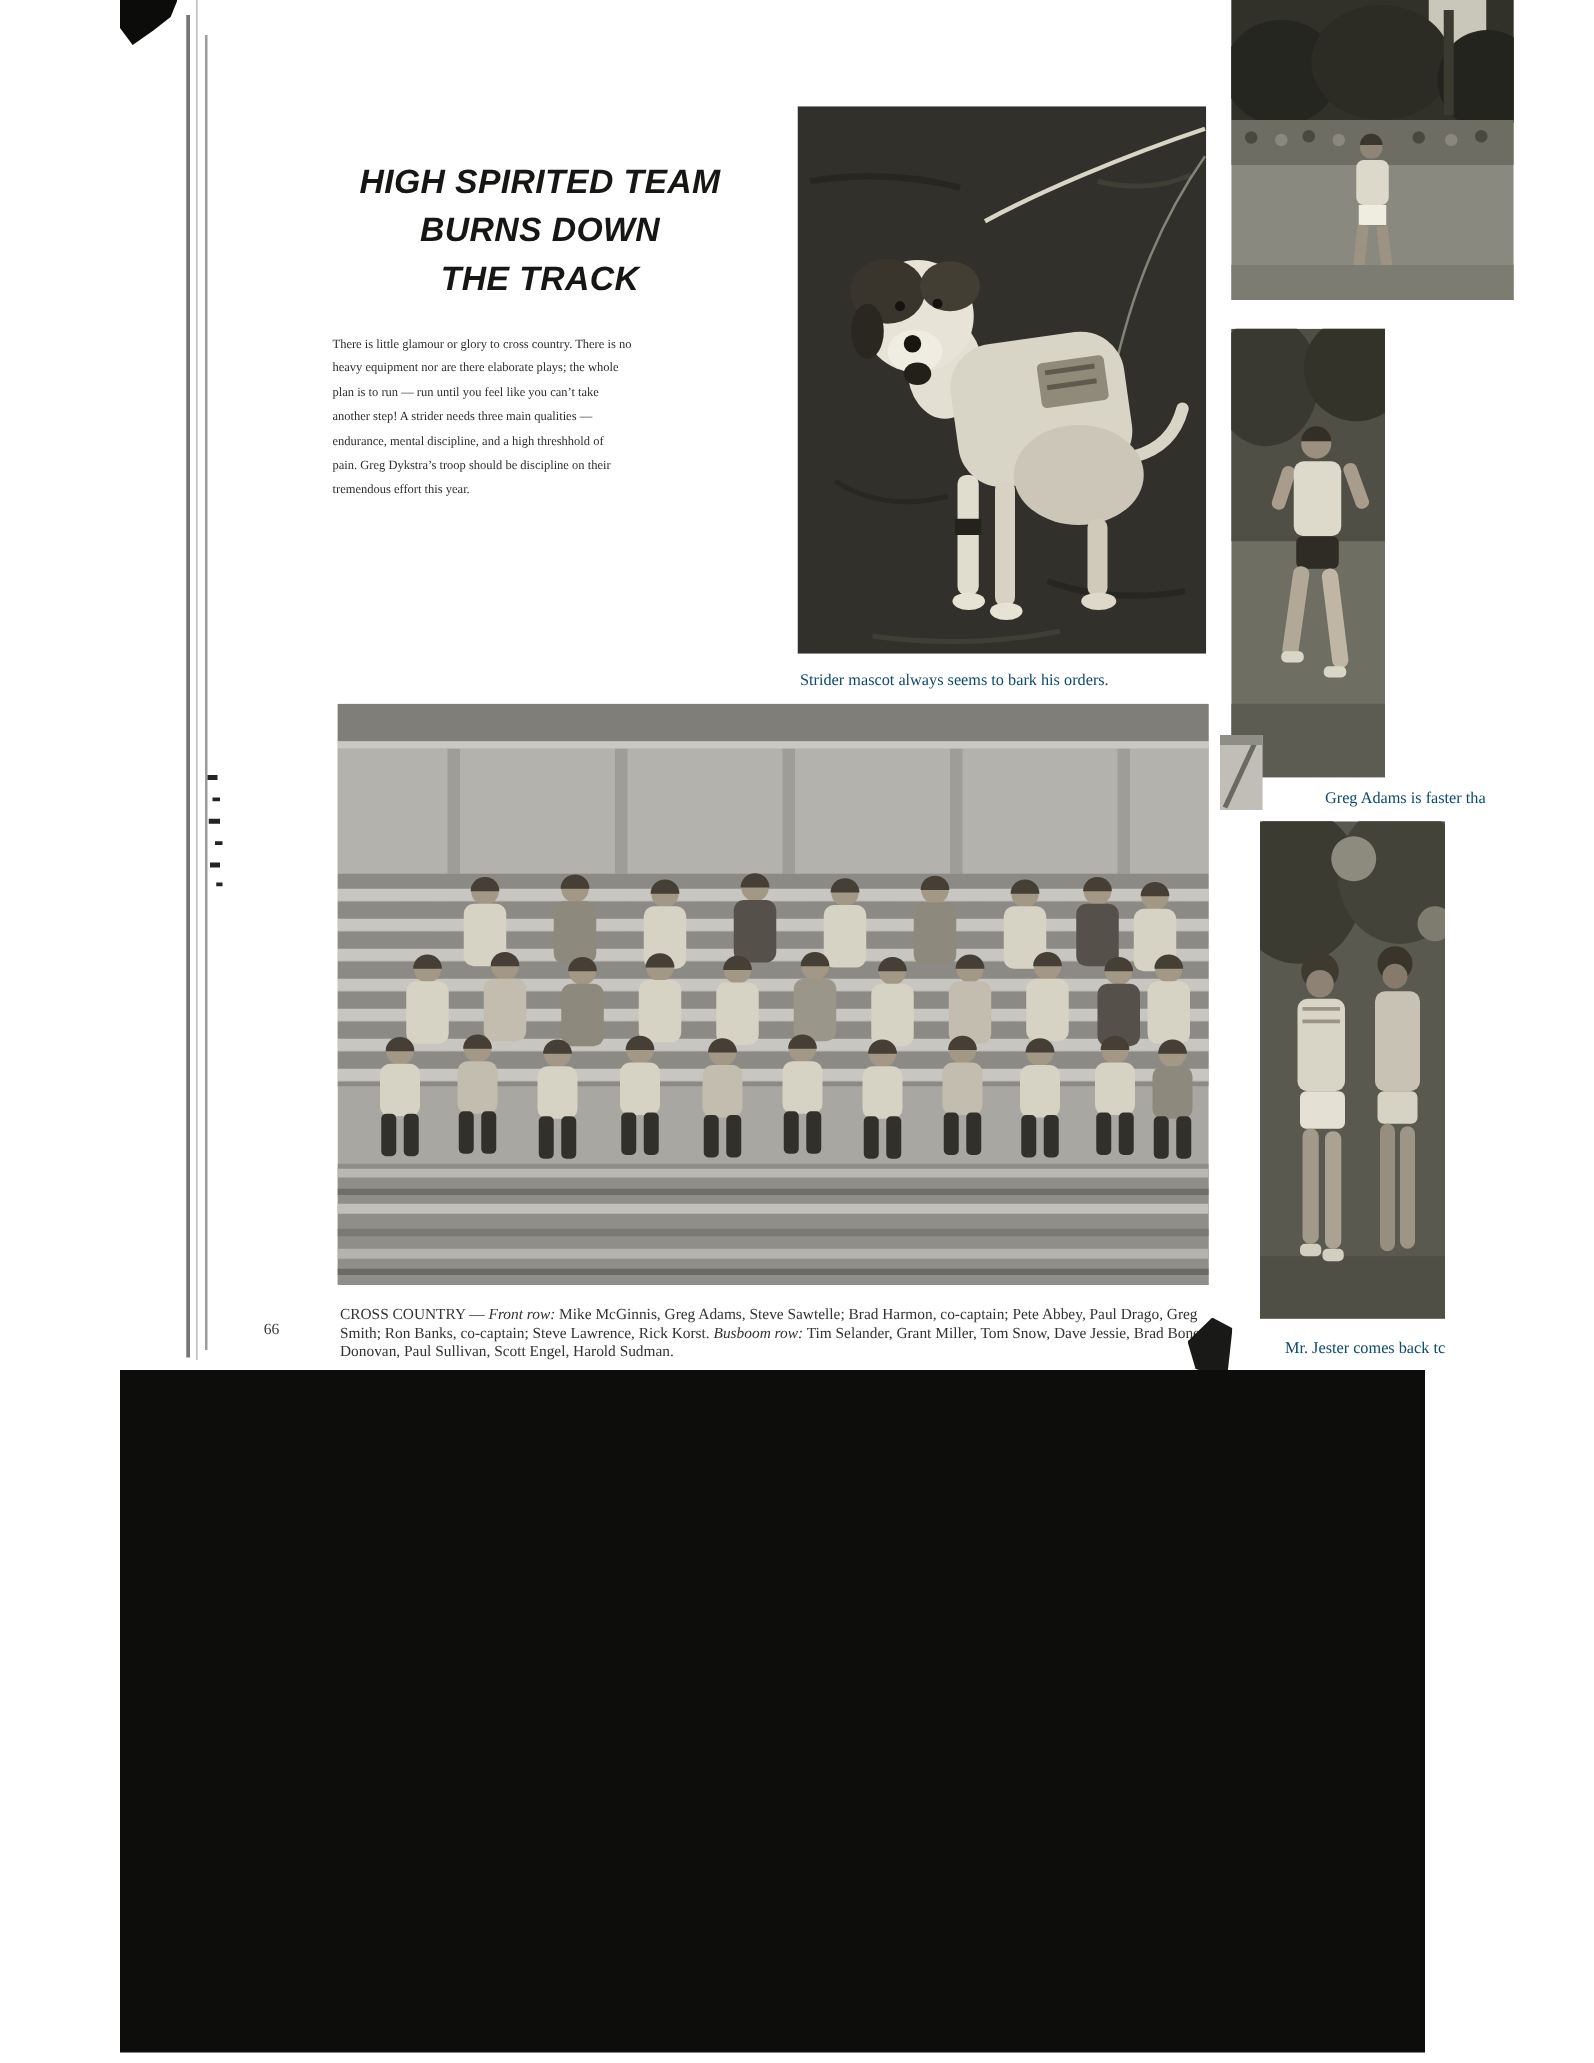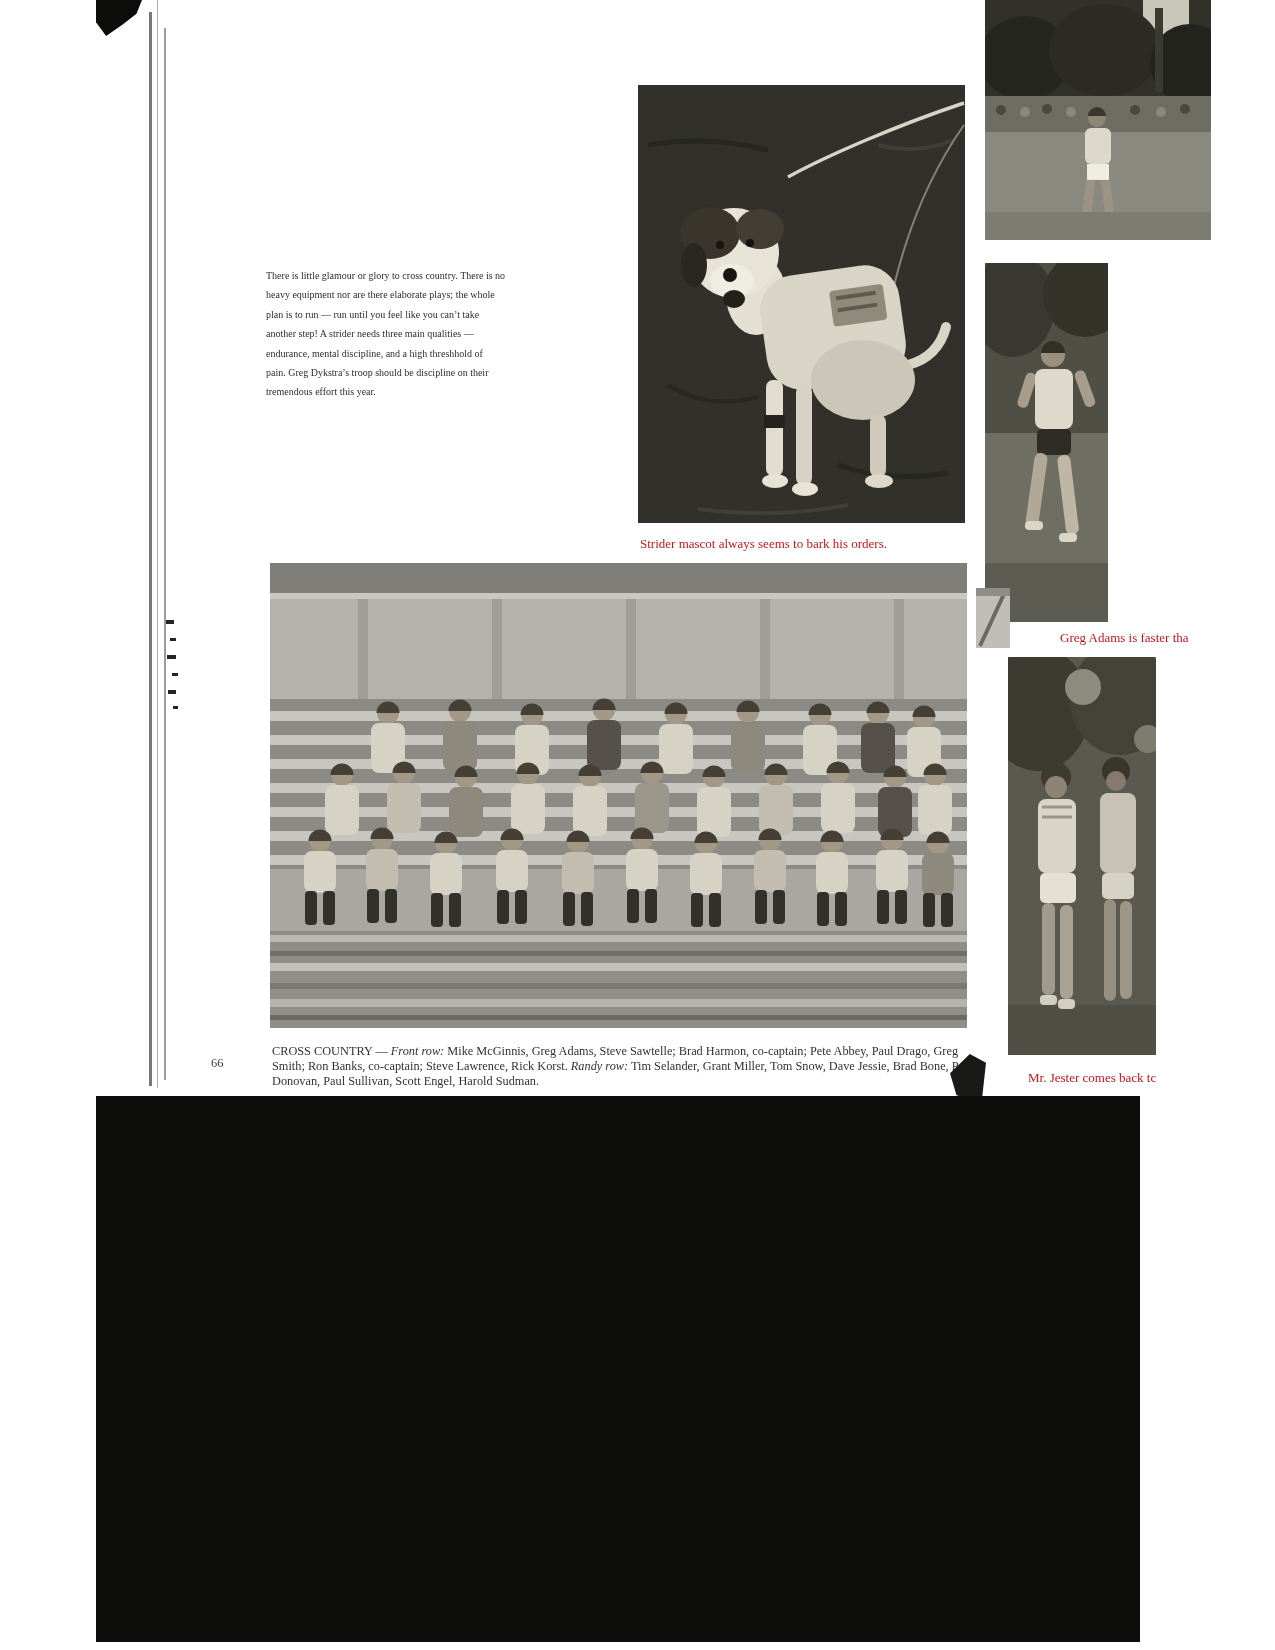--- a/index.html
+++ b/index.html
@@ -7,21 +7,21 @@
           font-family:"Liberation Serif", serif;color:#2b2a27;}
   .abs{position:absolute;}
   
   .headline{width:360px;text-align:center;font-family:"Liberation Sans", sans-serif;
             font-weight:bold;font-style:italic;font-size:27px;line-height:39px;
             color:#161614;letter-spacing:.3px;}
   
   .bodycopy{font-size:10px;line-height:19.4px;color:#2e2d2a;}
   .bodycopy div{white-space:nowrap;}
   
-  .smallcap{font-size:13px;color:#b91c1c;}
+  .smallcap{font-size:13px;color:#0c4a6e;}
   .teamcap{font-size:12.3px;line-height:15.2px;color:#33322f;}
   .teamcap .capline{white-space:nowrap;}
   .it{font-style:italic;}
   .pagenum{font-size:12.5px;color:#3a3936;}
   
   .vline{background:#4a4a48;}
   .tick{background:#242422;}
   .blackfill{background:#0d0d0c;}
   .photo{display:block;}
 </style>
@@ -37,20 +37,25 @@
   <div class="abs vline" style="left:157px;top:0;width:1.2px;height:1088px;opacity:.45;"></div>
   <div class="abs vline" style="left:164px;top:28px;width:1.6px;height:1052px;opacity:.55;"></div>
 
   <div class="abs tick" style="left:166px;top:620px;width:8px;height:4px;"></div>
   <div class="abs tick" style="left:170px;top:638px;width:6px;height:3px;"></div>
   <div class="abs tick" style="left:167px;top:655px;width:9px;height:4px;"></div>
   <div class="abs tick" style="left:172px;top:673px;width:6px;height:3px;"></div>
   <div class="abs tick" style="left:168px;top:690px;width:8px;height:4px;"></div>
   <div class="abs tick" style="left:173px;top:706px;width:5px;height:3px;"></div>
 
+  <div class="abs headline" style="left:252px;top:126px;">
+    <div>HIGH SPIRITED TEAM</div>
+    <div>BURNS DOWN</div>
+    <div>THE TRACK</div>
+  </div>
 
   <div class="abs bodycopy" style="left:266px;top:266px;width:360px;">
     <div>There is little glamour or glory to cross country. There is no</div>
     <div>heavy equipment nor are there elaborate plays; the whole</div>
     <div>plan is to run — run until you feel like you can’t take</div>
     <div>another step! A strider needs three main qualities —</div>
     <div>endurance, mental discipline, and a high threshhold of</div>
     <div>pain. Greg Dykstra’s troop should be discipline on their</div>
     <div>tremendous effort this year.</div>
   </div>
@@ -168,21 +173,21 @@
       <rect y="436" width="697" height="8" fill="#b4b3ad"></rect>
       <rect y="452" width="697" height="5" fill="#6b6a64"></rect>
     </svg>
   </div>
 
   <div class="abs teamcap" style="left:272px;top:1044px;">
     <div class="capline">
       <span>CROSS COUNTRY — </span><span class="it">Front row:</span><span> Mike McGinnis, Greg Adams, Steve Sawtelle; Brad Harmon, co-captain; Pete Abbey, Paul Drago, Greg</span>
     </div>
     <div class="capline">
-      <span>Smith; Ron Banks, co-captain; Steve Lawrence, Rick Korst. </span><span class="it">Randy row:</span><span> Tim Selander, Grant Miller, Tom Snow, Dave Jessie, Brad Bone, Pat</span>
+      <span>Smith; Ron Banks, co-captain; Steve Lawrence, Rick Korst. </span><span class="it">Busboom row:</span><span> Tim Selander, Grant Miller, Tom Snow, Dave Jessie, Brad Bone, Pat</span>
     </div>
     <div class="capline">
       <span>Donovan, Paul Sullivan, Scott Engel, Harold Sudman.</span>
     </div>
   </div>
 
   <div class="abs pagenum" style="left:211px;top:1056px;text-align:right;">66</div>
 
   <div class="abs" style="left:985px;top:0;width:226px;height:240px;">
     <svg class="photo" width="226" height="240" viewBox="0 0 226 240" xmlns="http://www.w3.org/2000/svg">

